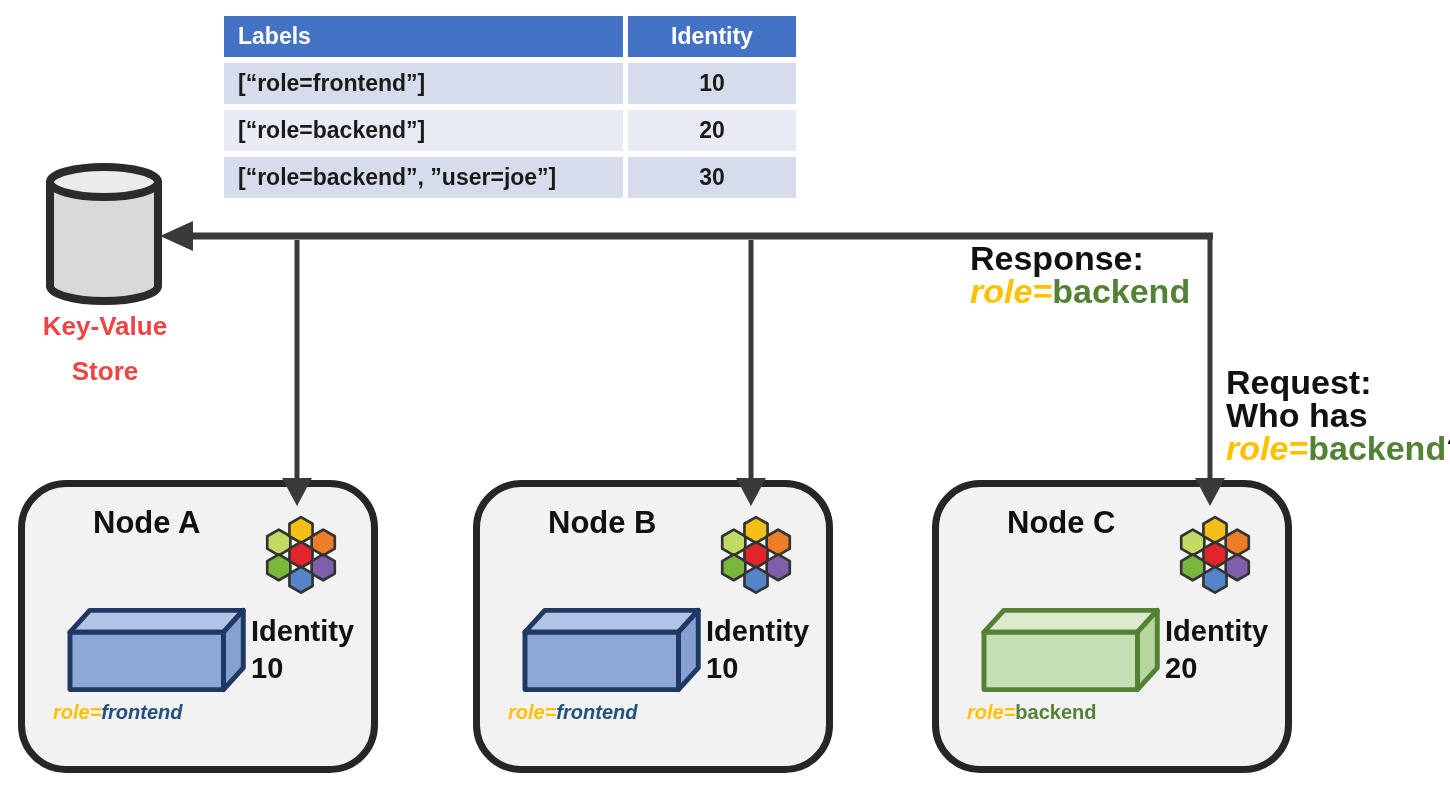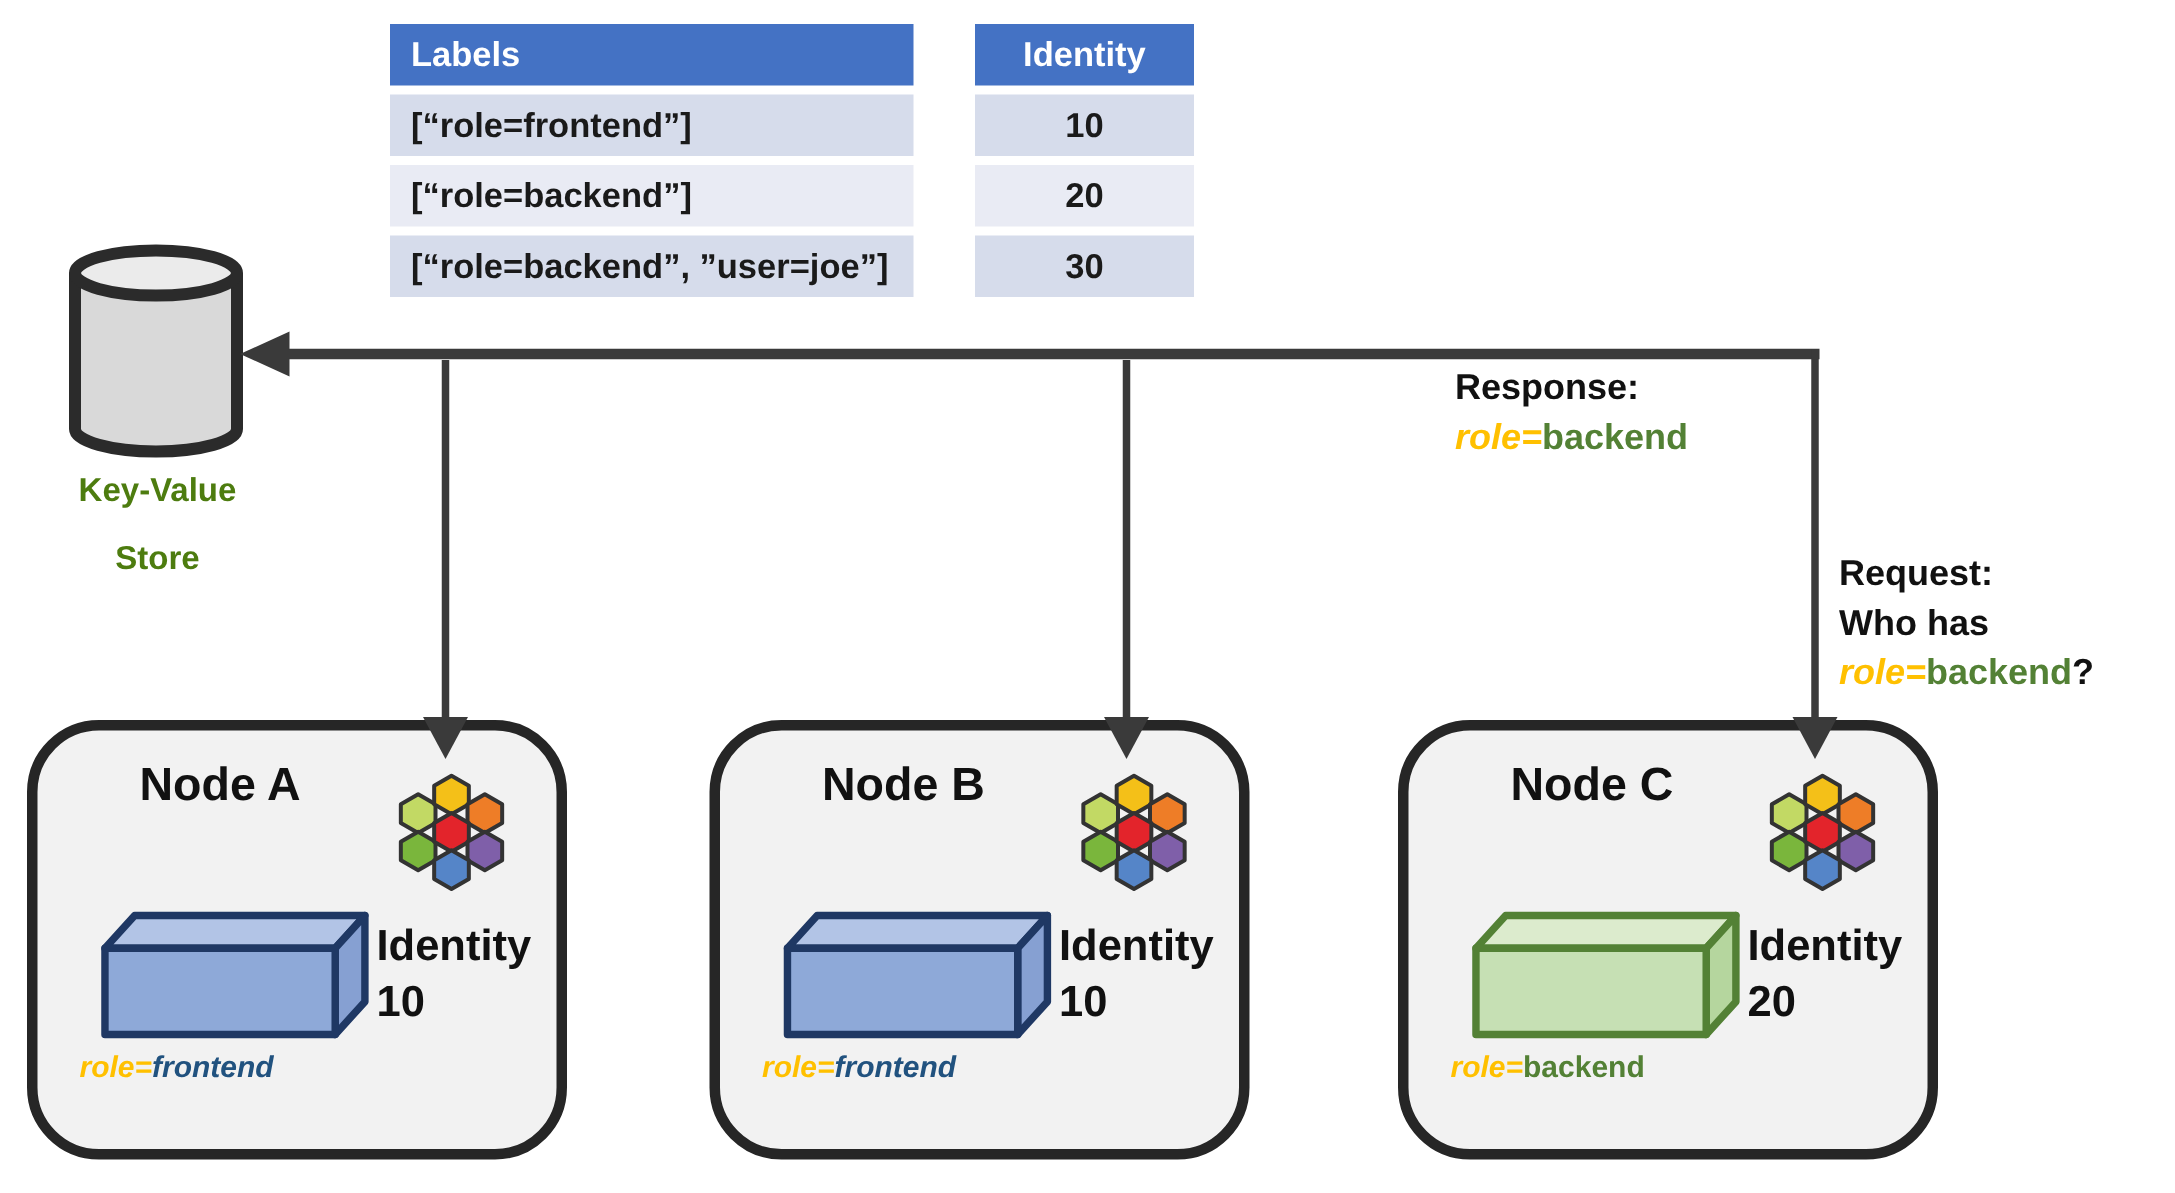--- a/index.html
+++ b/index.html
@@ -8,34 +8,34 @@
     font-family:"Liberation Sans",sans-serif;overflow:hidden;
   }
   
   #arrows{position:absolute;left:0;top:0;width:1450px;height:795px;z-index:6;pointer-events:none;}
   .trunk{stroke:#3a3a3a;stroke-width:7;fill:none;}
   .branch{stroke:#3a3a3a;stroke-width:5;fill:none;}
   .head{fill:#3a3a3a;stroke:none;}
   
   .kv-table{position:absolute;left:224px;top:16px;width:572px;z-index:3;}
   .kv-row{display:flex;margin-bottom:6px;}
-  .kv-cell{height:41px;display:flex;align-items:center;font-size:23px;font-weight:bold;color:#1a1a1a;margin-left:36px;}
+  .kv-cell{height:41px;display:flex;align-items:center;font-size:23px;font-weight:bold;color:#1a1a1a;}
   .kv-cell.lbl{width:399px;padding-left:14px;box-sizing:border-box;margin-right:5px;}
   .kv-cell.idn{width:168px;justify-content:center;}
   .kv-head .kv-cell{background:#4472c4;color:#ffffff;}
   .kv-row.band-a .kv-cell{background:#d6dceb;}
   .kv-row.band-b .kv-cell{background:#e9ebf4;}
   
   .cylinder-wrap{position:absolute;left:42px;top:158px;width:124px;height:152px;z-index:2;}
   .store-label{
     position:absolute;left:0px;top:304px;width:210px;z-index:2;
-    font-size:22px;font-weight:bold;color:#4d7c0f;text-align:center;line-height:45px;
+    font-size:26px;font-weight:bold;color:#ef4444;text-align:center;line-height:45px;
   }
   
-  .callout{position:absolute;z-index:4;font-size:24px;font-weight:bold;color:#111;line-height:33px;white-space:nowrap;}
+  .callout{position:absolute;z-index:4;font-size:34px;font-weight:bold;color:#111;line-height:33px;white-space:nowrap;}
   #response{left:970px;top:242px;}
   #request{left:1226px;top:366px;}
   .role-key{color:#ffc000;font-style:italic;}
   .role-frontend{color:#21527f;font-style:italic;}
   .role-backend{color:#538135;}
   
   .node{
     position:absolute;top:480px;width:360px;height:293px;box-sizing:border-box;
     background:#f2f2f2;border:7px solid #262626;border-radius:48px;z-index:2;
   }

